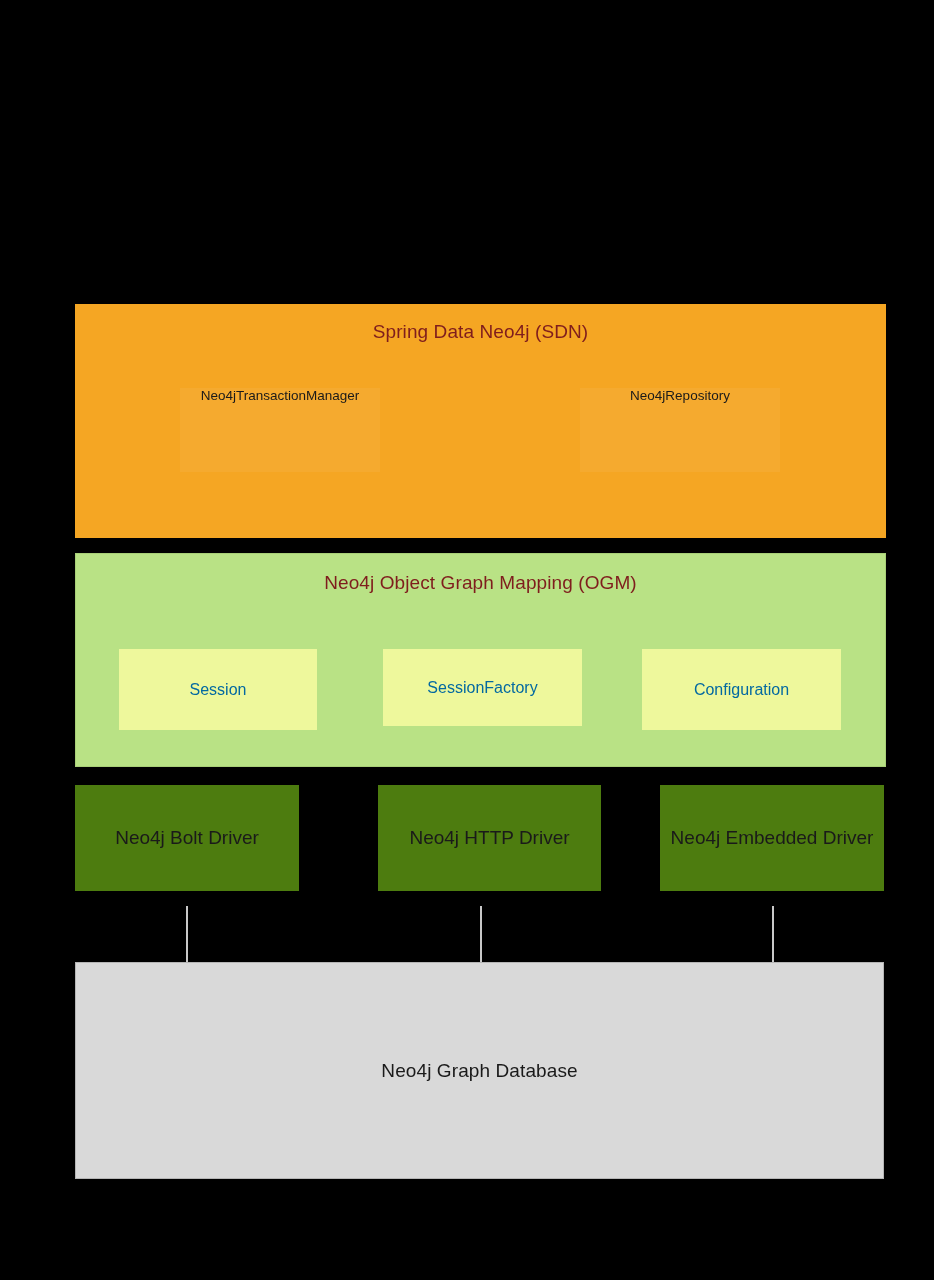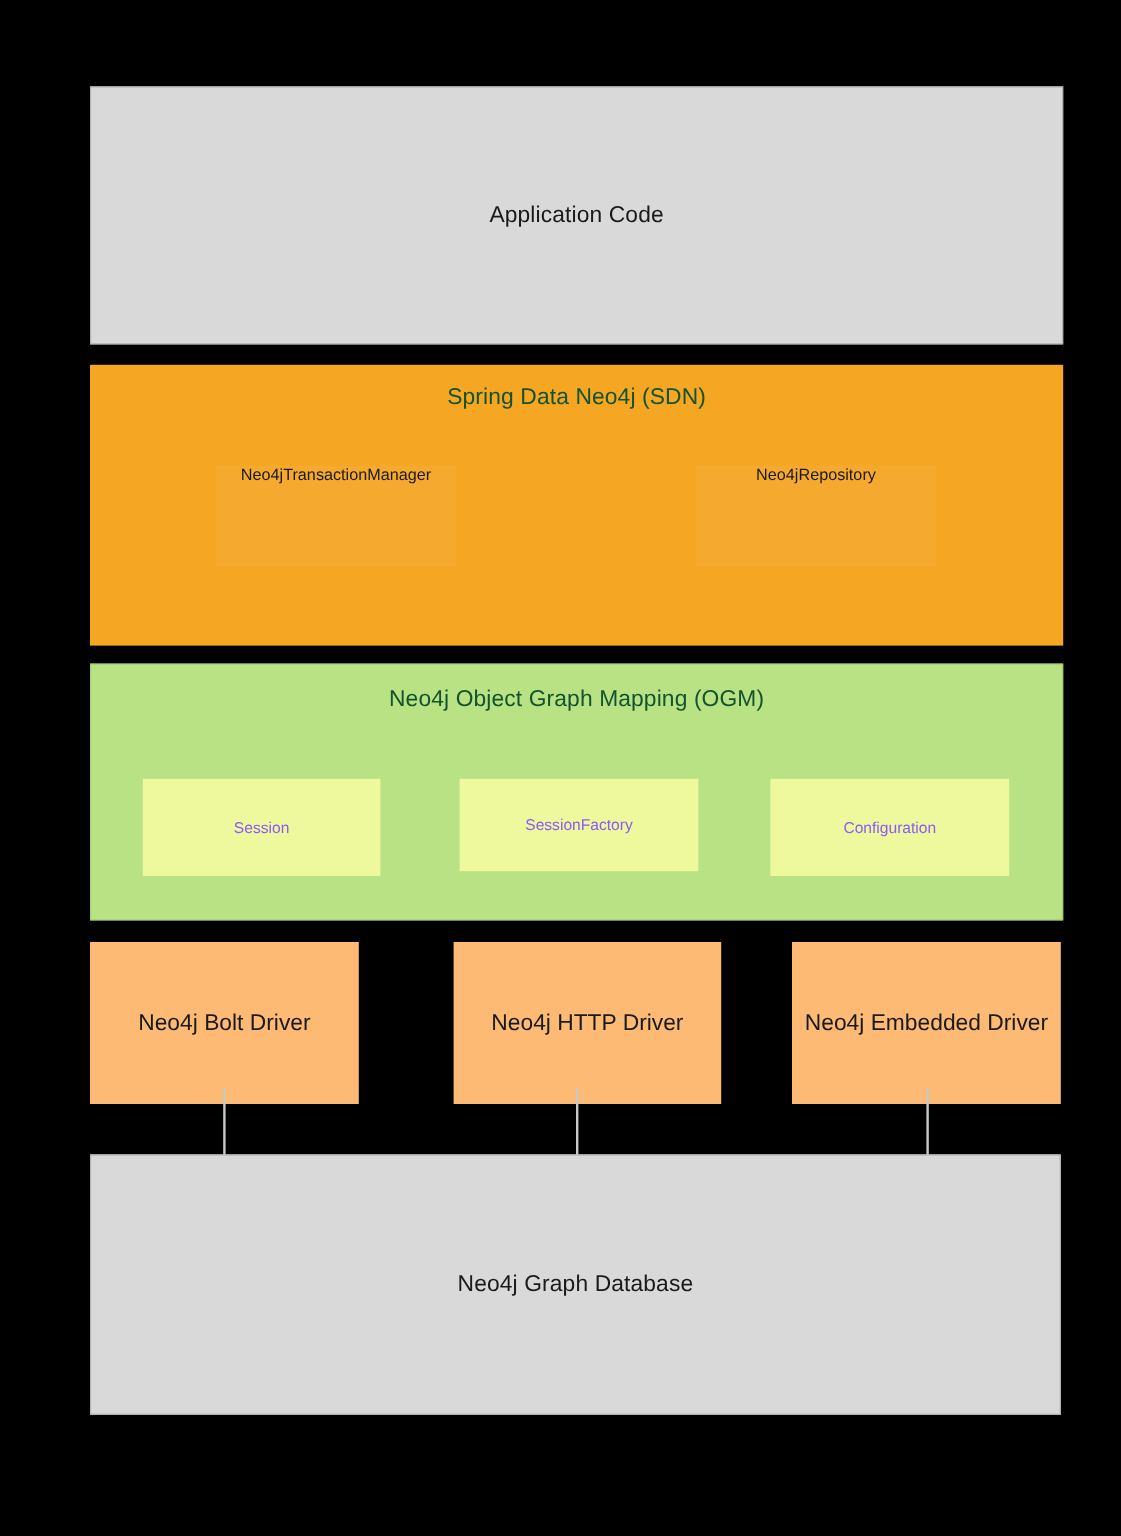--- a/index.html
+++ b/index.html
@@ -28,21 +28,21 @@
     display: flex;
     align-items: center;
     justify-content: center;
   }
 
   .layer-title {
     position: absolute;
     left: 0;
     right: 0;
     text-align: center;
-    color: #14532d;
+    color: #7f1d1d;
     font-size: 19px;
     font-weight: 400;
     letter-spacing: 0.1px;
     white-space: nowrap;
   }
 
   .center-label {
     color: #1a1a1a;
     font-size: 19px;
     font-weight: 400;
@@ -106,41 +106,41 @@
   }
   #ogm .layer-title { top: 18px; }
 
   .ogm-sub {
     position: absolute;
     box-sizing: border-box;
     background: #eef89c;
     display: flex;
     align-items: center;
     justify-content: center;
-    color: #8b5cf6;
-    font-size: 13px;
+    color: #0369a1;
+    font-size: 16px;
     white-space: nowrap;
   }
   #ogm-sub-session        { left: 43px;  top: 95px; width: 198px; height: 81px; }
   #ogm-sub-sessionfactory { left: 307px; top: 95px; width: 199px; height: 77px; }
   #ogm-sub-configuration  { left: 566px; top: 95px; width: 199px; height: 81px; }
 
   
   .driver {
     position: absolute;
     box-sizing: border-box;
-    background: #fdba74;
+    background: #4d7c0f;
     display: flex;
     align-items: center;
     justify-content: center;
     color: #1a1a1a;
     font-size: 19px;
     white-space: nowrap;
     top: 785px;
-    height: 135px;
+    height: 106px;
   }
   #driver-bolt     { left: 75px;  width: 224px; }
   #driver-http     { left: 378px; width: 223px; }
   #driver-embedded { left: 660px; width: 224px; }
 
   
   .connector {
     position: absolute;
     top: 906px;
     width: 2px;
@@ -159,23 +159,20 @@
     height: 217px;
     background: #d9d9d9;
     border: 1px solid #b5b5b5;
   }
 </style>
 </head>
 <body>
 
 <div id="diagram">
 
-  <div class="layer" id="app-code">
-    <div class="center-label">Application Code</div>
-  </div>
 
   <div class="layer" id="sdn">
     <div class="layer-title">Spring Data Neo4j (SDN)</div>
 
     <div class="sdn-sub" id="sdn-sub-txmanager">
       <span>Neo4jTransactionManager</span>
     </div>
 
     <div class="sdn-sub" id="sdn-sub-repository">
       <span>Neo4jRepository</span>

